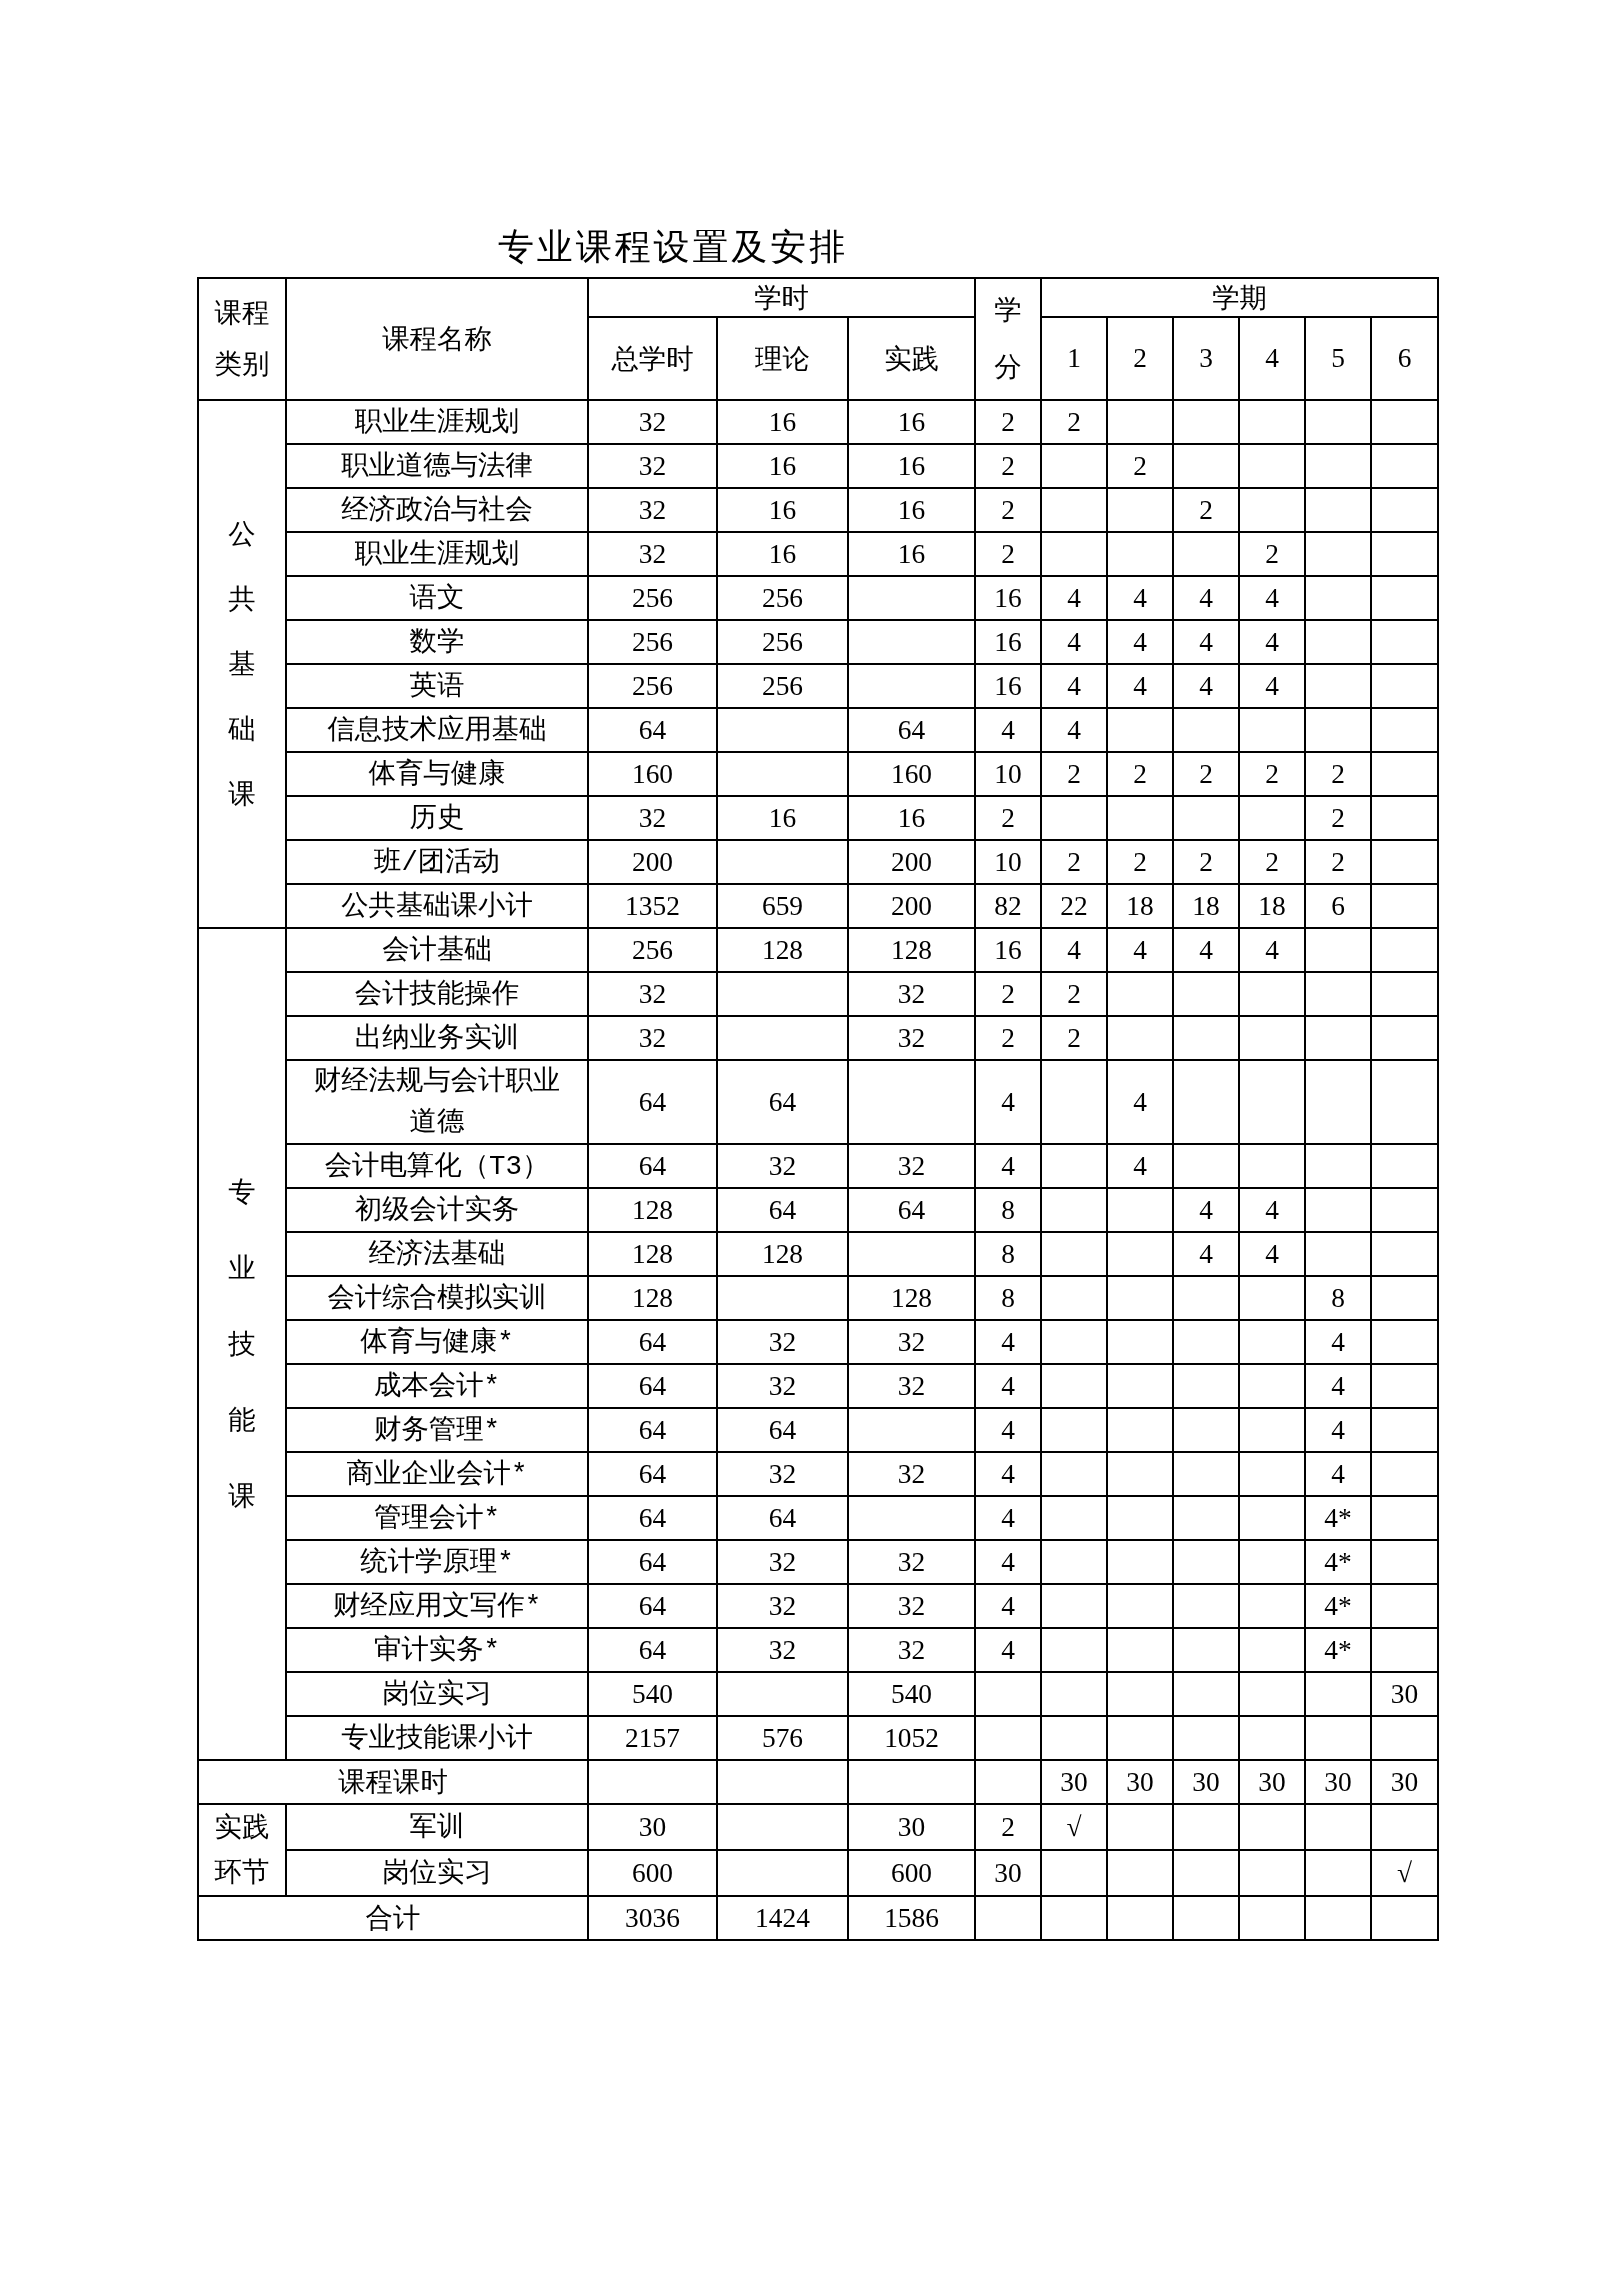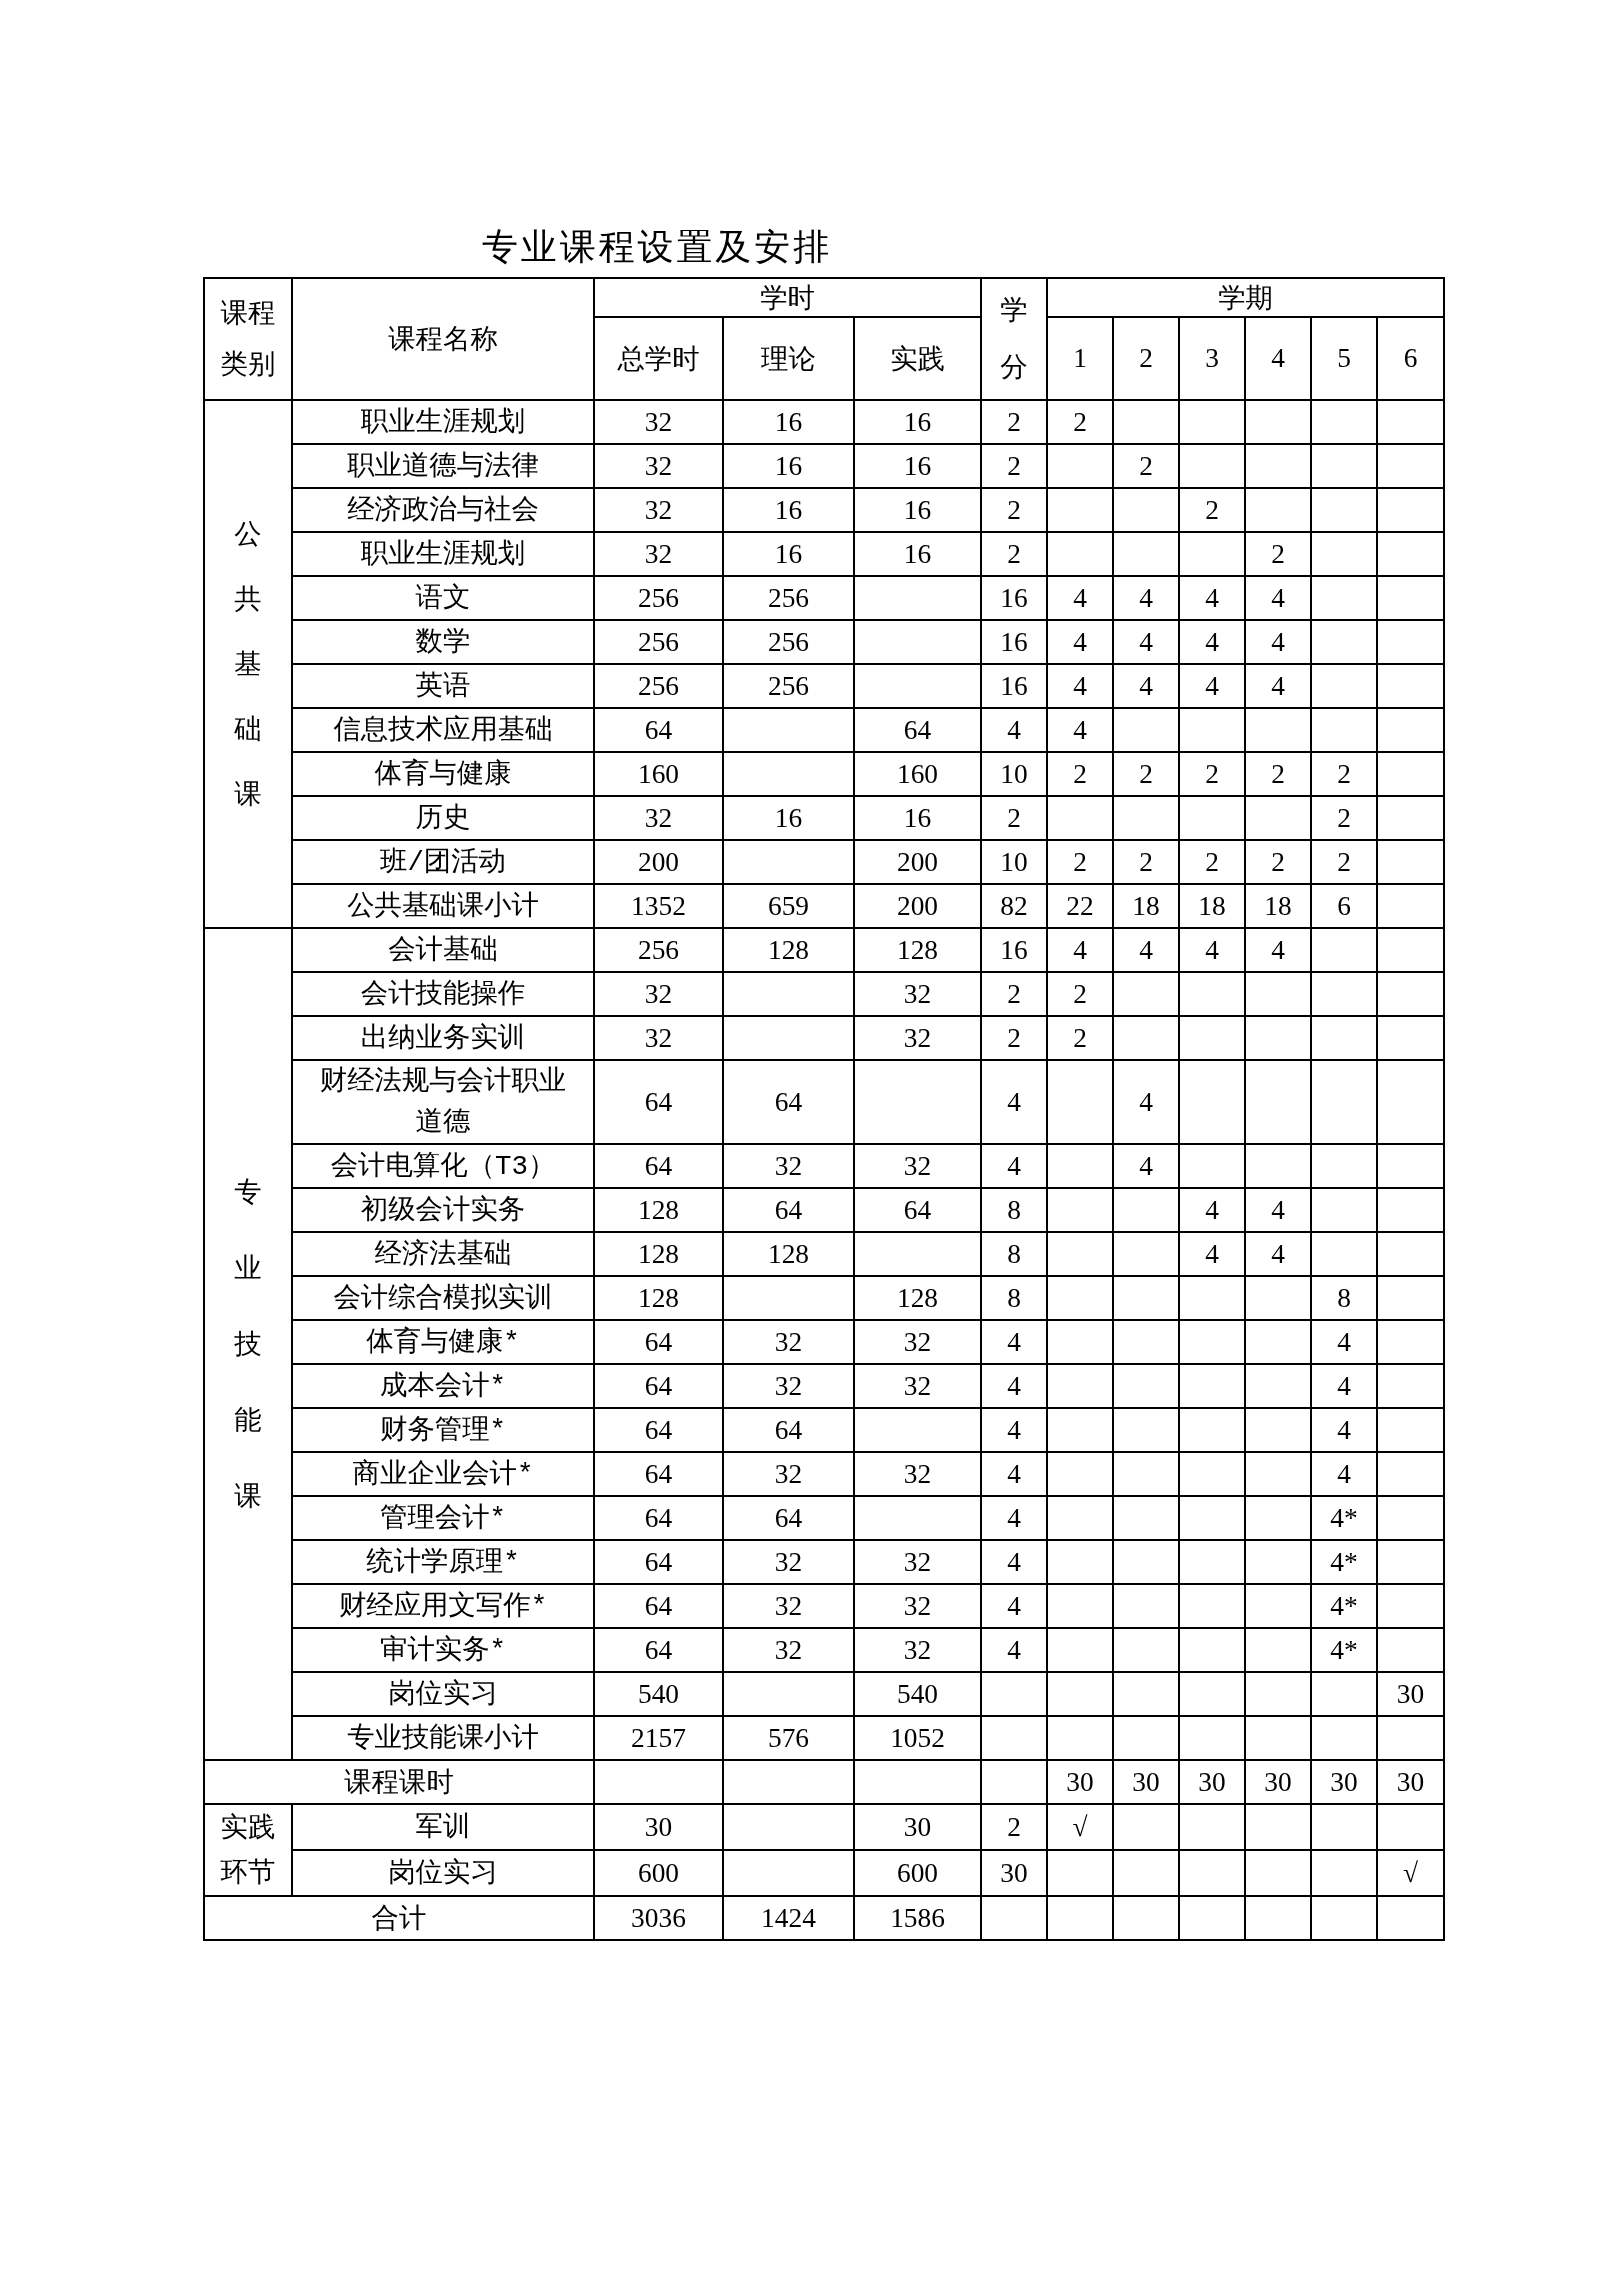--- a/index.html
+++ b/index.html
@@ -5,29 +5,29 @@
   html,body{margin:0;padding:0;}
   body{
     width:1621px;height:2293px;
     background:#ffffff;
     position:relative;
     font-family:"Liberation Serif","DejaVu Serif",serif;
     color:#000;
   }
   .page-title{
     position:absolute;
-    top:223px;left:0;width:1314px;
+    top:223px;left:16px;width:1314px;
     text-align:center;
     font-size:36px;
     letter-spacing:2.9px;
     white-space:nowrap;
   }
   table.curriculum{
     position:absolute;
-    left:203px;top:277px;
+    left:197px;top:277px;
     width:1239px;
     border-collapse:collapse;
     table-layout:fixed;
     border:2.9px solid #000;
   }
   table.curriculum th, table.curriculum td{
     border:2px solid #000;
     text-align:center;
     vertical-align:middle;
     font-weight:normal;

